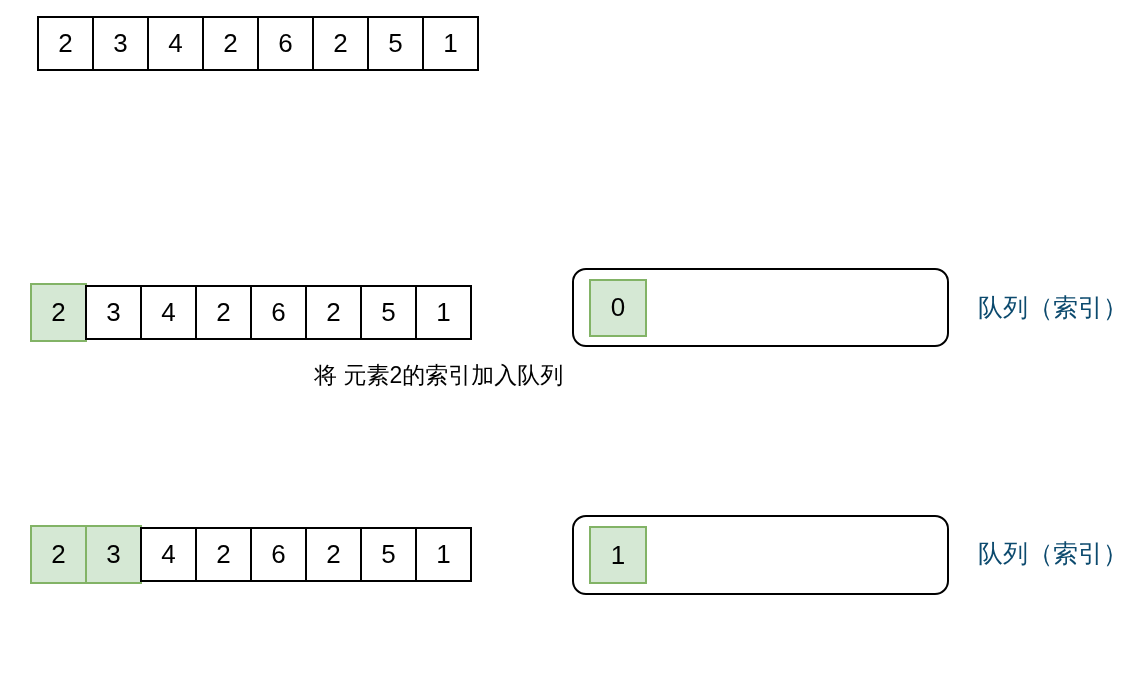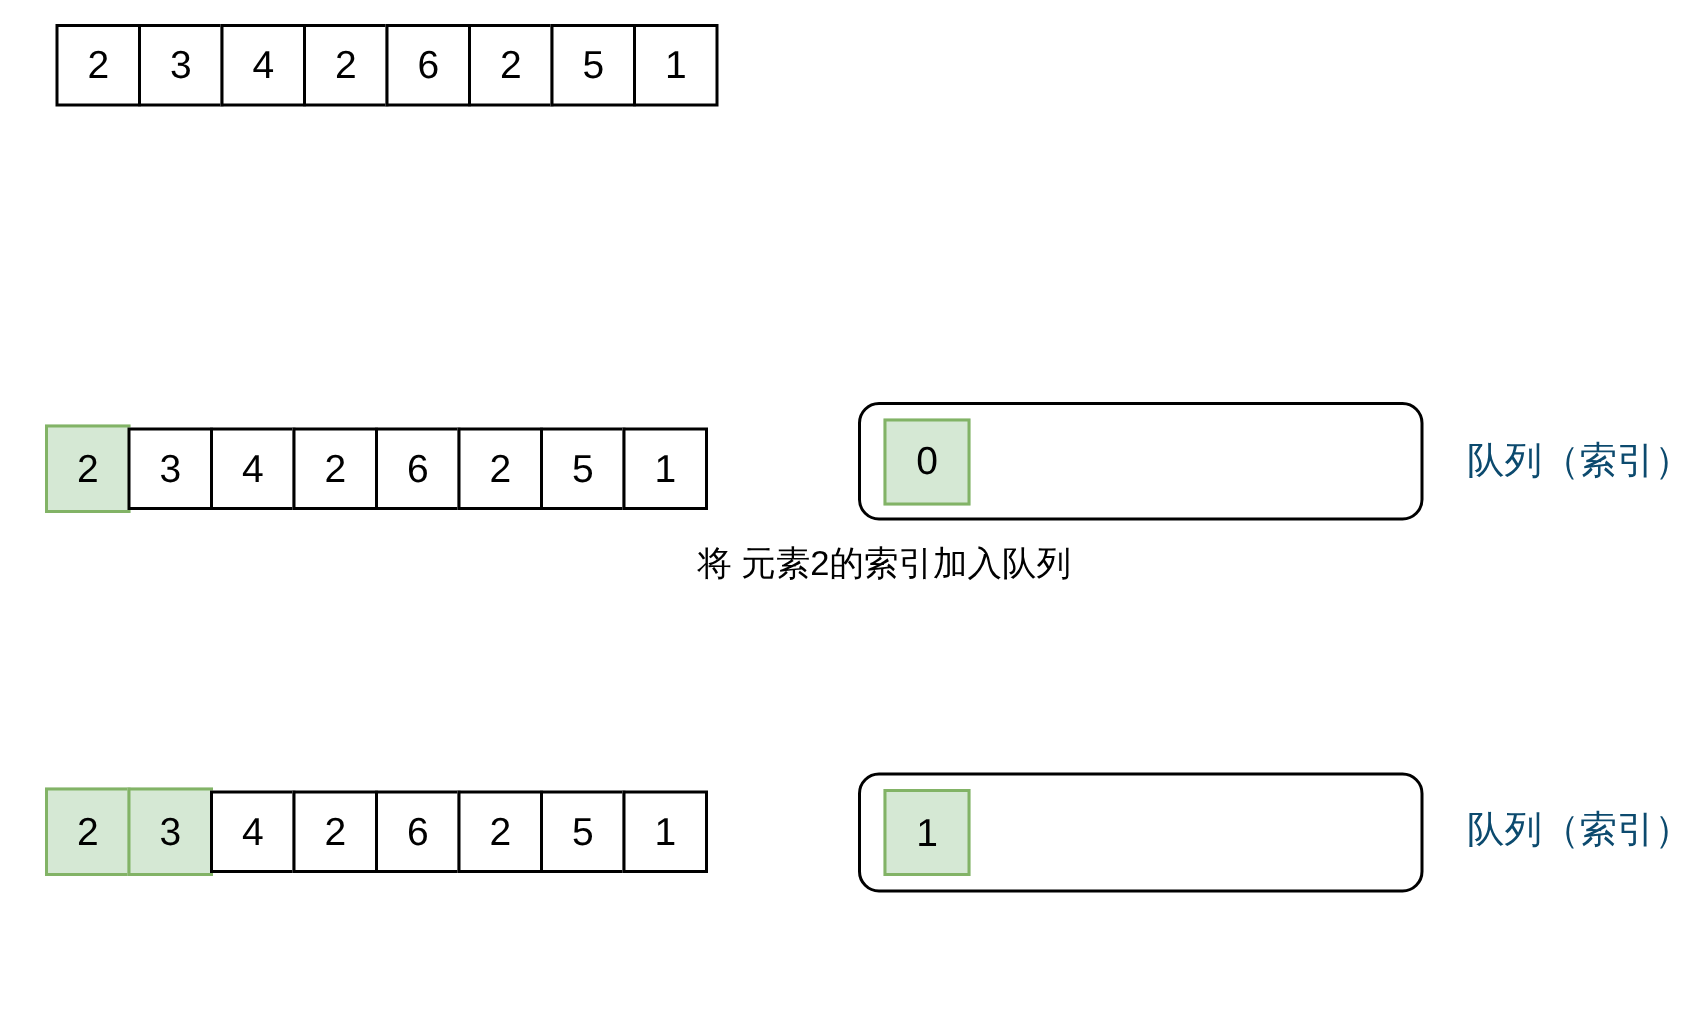--- a/index.html
+++ b/index.html
@@ -65,21 +65,21 @@
     position: absolute;
     font-size: 25px;
     line-height: 28px;
     white-space: nowrap;
     color: #0c4a6e;
   }
   .caption {
     position: absolute;
     font-size: 23px;
     line-height: 27px;
-    text-align: right;
+    text-align: left;
     color: #000000;
   }
 </style>
 </head>
 <body>
 
 <div class="canvas">
 
   <div class="array" style="left:37px; top:14px;">
     <div class="cell">2</div>

